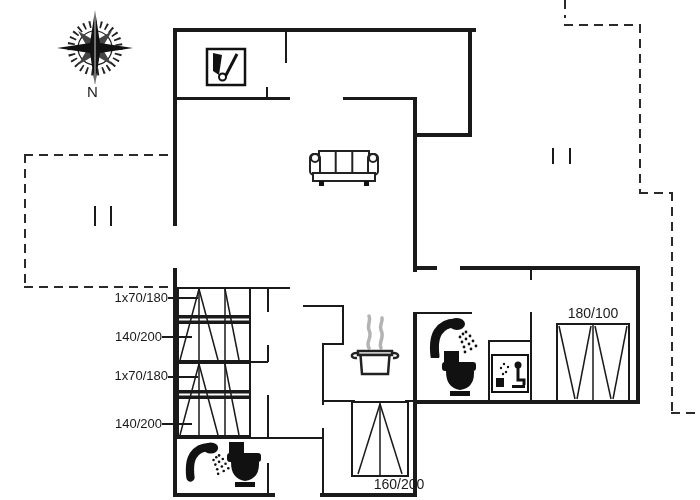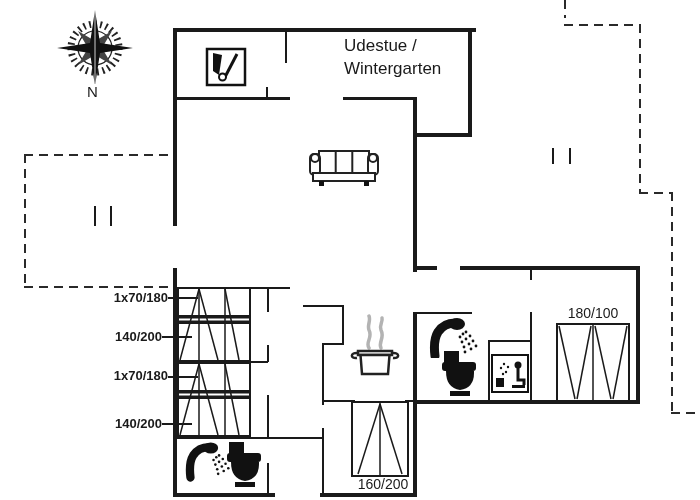--- a/index.html
+++ b/index.html
@@ -6,21 +6,21 @@
   #plan{position:relative;width:700px;height:500px;background:#fff;overflow:hidden;
         font-family:"Liberation Sans","DejaVu Sans",sans-serif;color:#1a1a1a;}
   .abs{position:absolute;}
   .wall{position:absolute;background:#1a1a1a;}
   .wall3{position:absolute;background:#1a1a1a;}
   .thin{position:absolute;background:#1a1a1a;}
   .dash-h{position:absolute;height:2px;background:repeating-linear-gradient(90deg,#2a2a2a 0 9px,transparent 9px 15px);}
   .dash-v{position:absolute;width:2px;background:repeating-linear-gradient(180deg,#2a2a2a 0 9px,transparent 9px 15px);}
   .tick{position:absolute;background:#1a1a1a;}
   .leader{position:absolute;height:1.5px;background:#1a1a1a;}
-  .bedlbl{position:absolute;font-size:13px;text-align:right;white-space:nowrap;font-weight:bold;}
+  .bedlbl{position:absolute;font-size:13px;text-align:right;white-space:nowrap;}
   .bedlbl-c{position:absolute;font-size:14px;text-align:center;white-space:nowrap;}
   .roomlbl{position:absolute;font-size:17px;line-height:23px;white-space:nowrap;}
   .nlbl{position:absolute;font-size:15px;}
   svg{display:block;}
 </style>
 </head>
 <body>
 
 <div id="plan">
 
@@ -79,24 +79,20 @@
 
   <svg class="abs" style="left:53px;top:8px;" width="84" height="76" viewBox="0 0 84 76">
     <circle cx="42" cy="40" r="24" fill="none" stroke="#222" stroke-width="7" stroke-dasharray="1.8 3.8"></circle>
     <circle cx="42" cy="40" r="17" fill="none" stroke="#222" stroke-width="1.2"></circle>
     <polygon points="59,23 49,40 59,57 42,47 25,57 35,40 25,23 42,33" fill="#444"></polygon>
     <polygon points="42,2 47,35 80,40 47,45 42,78 37,45 4,40 37,35" fill="#111"></polygon>
     <line x1="42" y1="2" x2="42" y2="78" stroke="#fff" stroke-width="0.8"></line>
   </svg>
   <div class="nlbl" style="left:87px;top:83px;">N</div>
 
-  <div class="roomlbl" style="left:344px;top:34px;">
-    <div>Udestue /</div>
-    <div>Wintergarten</div>
-  </div>
 
   <svg class="abs" style="left:205px;top:47px;" width="42" height="42" viewBox="0 0 42 42">
     <rect x="2" y="2" width="38" height="36" fill="#fff" stroke="#111" stroke-width="2.5"></rect>
     <polygon points="8,6 17,8 14,28 8,24" fill="#111"></polygon>
     <line x1="32" y1="7" x2="20" y2="30" stroke="#111" stroke-width="3"></line>
     <circle cx="17.5" cy="30" r="3.5" fill="#fff" stroke="#111" stroke-width="2"></circle>
   </svg>
 
   <svg class="abs" style="left:307px;top:145px;" width="74" height="44" viewBox="0 0 74 44">
     <rect x="12" y="6" width="50" height="24" fill="#fff" stroke="#222" stroke-width="2"></rect>
@@ -223,15 +219,15 @@
     <line x1="39" y1="3" x2="55" y2="76" stroke="#1a1a1a" stroke-width="1.5"></line>
     <line x1="71" y1="3" x2="57" y2="76" stroke="#1a1a1a" stroke-width="1.5"></line>
   </svg>
 
   <svg class="abs" style="left:351px;top:401px;" width="58" height="76" viewBox="0 0 58 76">
     <rect x="1" y="1" width="56" height="74" fill="none" stroke="#1a1a1a" stroke-width="2"></rect>
     <line x1="29" y1="1" x2="29" y2="75" stroke="#1a1a1a" stroke-width="1.5"></line>
     <line x1="29" y1="3" x2="7" y2="73" stroke="#1a1a1a" stroke-width="1.5"></line>
     <line x1="29" y1="3" x2="51" y2="73" stroke="#1a1a1a" stroke-width="1.5"></line>
   </svg>
-  <div class="bedlbl-c" style="left:351px;top:476px;width:64px;">160/200</div>
+  <div class="bedlbl-c" style="left:367px;top:476px;width:64px;">160/200</div>
 
 </div>
 
 </body></html>

